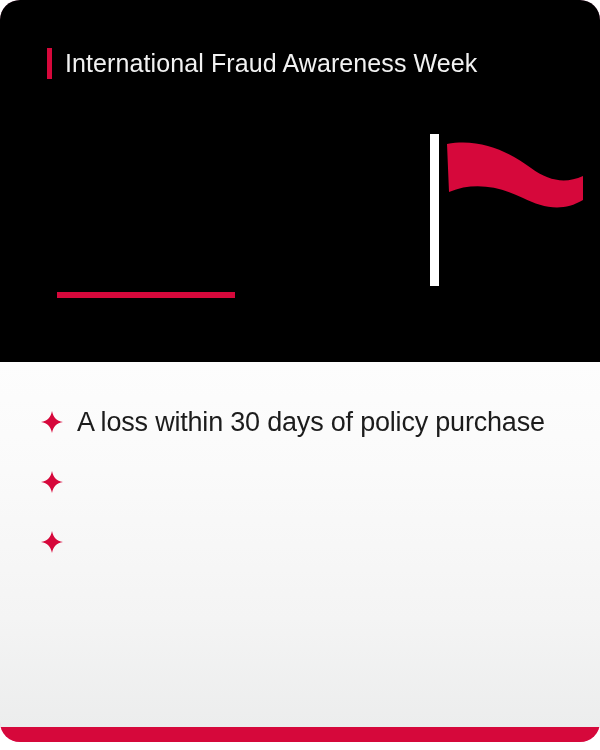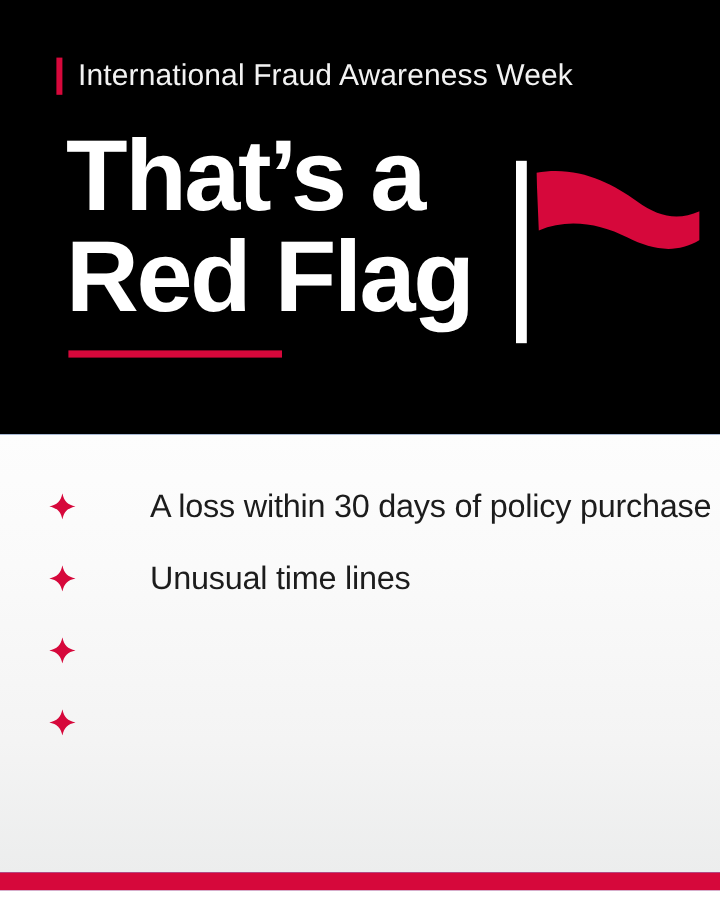--- a/index.html
+++ b/index.html
@@ -9,21 +9,22 @@
   }
   body {
     font-family: "Liberation Sans", sans-serif;
   }
 
   .poster {
     position: relative;
     width: 600px;
     height: 742px;
     overflow: hidden;
-    background: #3b82f6;
+    background: #f9a8d4;
+    border-radius: 20px;
   }
 
   
   .header {
     position: absolute;
     left: 0;
     top: 0;
     width: 600px;
     height: 362px;
     background: #000000;
@@ -135,21 +136,20 @@
     margin-right: 14px;
   }
   .bullet-label {
     color: #1c1c1c;
     font-family: "Liberation Sans", sans-serif;
     font-size: 27px;
     font-weight: 400;
     letter-spacing: -0.2px;
     white-space: nowrap;
     line-height: 30px;
-    margin-left: 48px;
   }
 
   
   .footer-bar {
     position: absolute;
     left: 0;
     top: 727px;
     width: 600px;
     height: 23px;
     background: #D6083B;
@@ -160,24 +160,20 @@
 
 <div class="poster">
 
   <div class="header">
 
     <div class="eyebrow-row">
       <div class="eyebrow-bar"></div>
       <div class="eyebrow-text">International Fraud Awareness Week</div>
     </div>
 
-    <div class="headline">
-      <span class="line">That’s a</span>
-      <span class="line">Red Flag</span>
-    </div>
 
     <div class="headline-rule"></div>
 
     <div class="flag-wrap">
       <div class="flag-pole"></div>
       <svg class="flag-banner" viewBox="0 0 136 94">
         <path d="M0 2
                  C 34 -4, 62 10, 84 26
                  C 102 39, 118 42, 136 34
                  L 136 58
@@ -193,37 +189,31 @@
 
   <ul class="bullet-list">
 
     <li class="bullet-item" style="margin-top:30px;">
       <svg class="bullet-icon" viewBox="0 0 24 24">
         <path d="M12 0 C13.4 7.2 16.8 10.6 24 12 C16.8 13.4 13.4 16.8 12 24 C10.6 16.8 7.2 13.4 0 12 C7.2 10.6 10.6 7.2 12 0 Z" fill="#D6083B"></path>
       </svg>
       <span class="bullet-label">A loss within 30 days of policy purchase</span>
     </li>
 
+
     <li class="bullet-item">
       <svg class="bullet-icon" viewBox="0 0 24 24">
         <path d="M12 0 C13.4 7.2 16.8 10.6 24 12 C16.8 13.4 13.4 16.8 12 24 C10.6 16.8 7.2 13.4 0 12 C7.2 10.6 10.6 7.2 12 0 Z" fill="#D6083B"></path>
       </svg>
-      <span class="bullet-label">Unusual time lines</span>
     </li>
+
 
     <li class="bullet-item">
       <svg class="bullet-icon" viewBox="0 0 24 24">
         <path d="M12 0 C13.4 7.2 16.8 10.6 24 12 C16.8 13.4 13.4 16.8 12 24 C10.6 16.8 7.2 13.4 0 12 C7.2 10.6 10.6 7.2 12 0 Z" fill="#D6083B"></path>
       </svg>
     </li>
 
-
-    <li class="bullet-item">
-      <svg class="bullet-icon" viewBox="0 0 24 24">
-        <path d="M12 0 C13.4 7.2 16.8 10.6 24 12 C16.8 13.4 13.4 16.8 12 24 C10.6 16.8 7.2 13.4 0 12 C7.2 10.6 10.6 7.2 12 0 Z" fill="#D6083B"></path>
-      </svg>
-    </li>
-
   </ul>
 
   <div class="footer-bar"></div>
 
 </div>
 
 </body></html>

